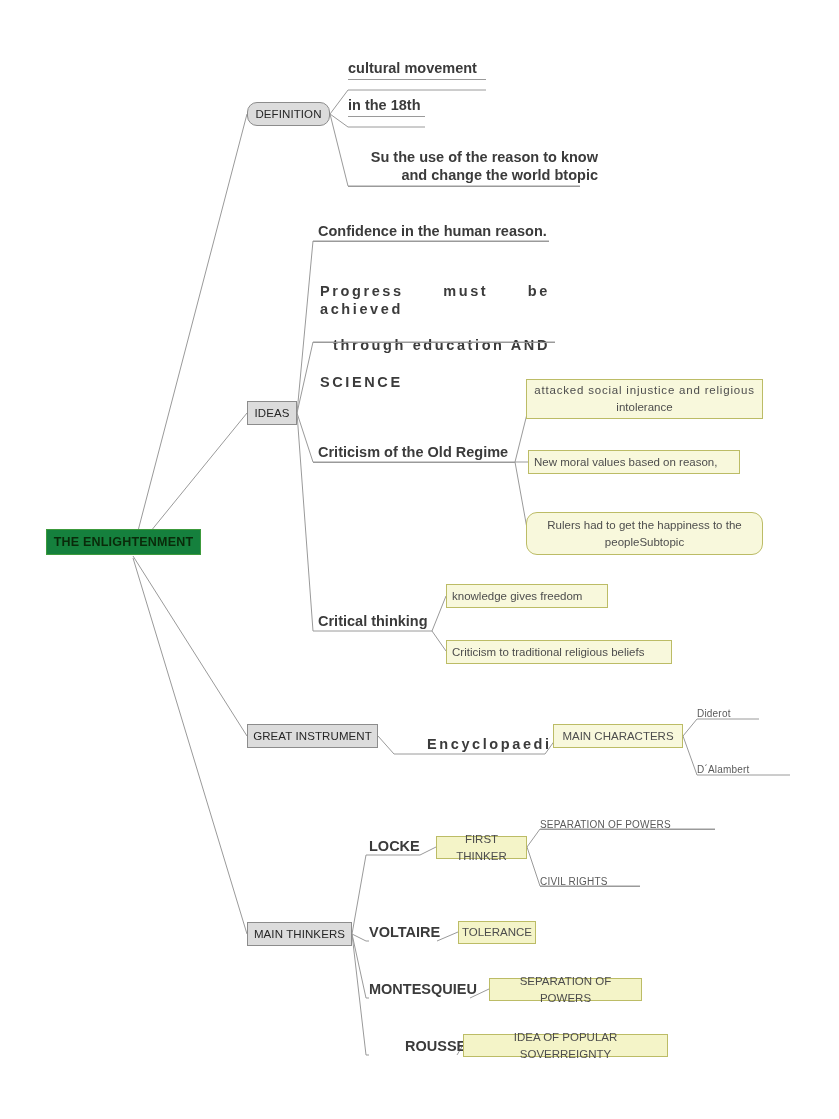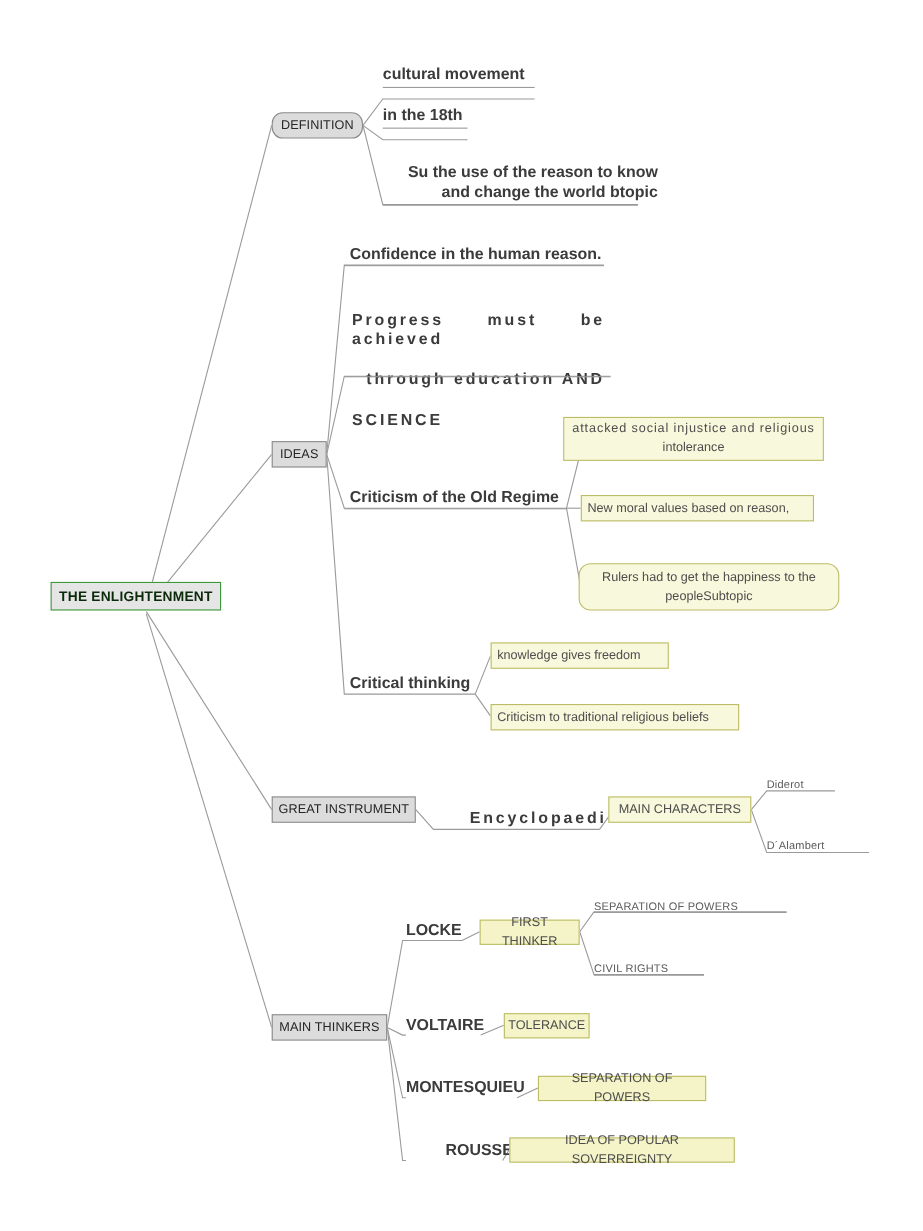--- a/index.html
+++ b/index.html
@@ -20,21 +20,21 @@
     left: 0; top: 0;
     width: 839px; height: 1119px;
     pointer-events: none;
   }
   .node {
     position: absolute;
     box-sizing: border-box;
   }
   
   .root {
-    background: #e5e5e5;
+    background: #15803d;
     border: 1px solid #3c9a3c;
     color: #0a2a0a;
     font-weight: bold;
     font-size: 12.5px;
     letter-spacing: 0.2px;
     display: flex;
     align-items: center;
     justify-content: center;
     text-align: center;
   }
@@ -193,21 +193,21 @@
     <span class="just-line" style="padding-left:13px;">through education AND</span>
     <span>SCIENCE</span>
   </div>
   <div class="underline" style="left:313px; top:342px; width:242px;"></div>
 
   <div class="node topic" style="left:318px; top:437px; width:210px; height:24px;">
     <span>Criticism of the Old Regime</span>
   </div>
   <div class="underline" style="left:313px; top:462px; width:202px;"></div>
 
-  <div class="node yellow" style="left:512px; top:379px; width:237px; height:40px;">
+  <div class="node yellow" style="left:526px; top:379px; width:237px; height:40px;">
     <span style="display:block;">
       <span style="display:block; text-align:justify; letter-spacing:0.8px;">attacked social injustice and religious</span>
       <span style="display:block;">intolerance</span>
     </span>
   </div>
 
   <div class="node yellow" style="left:528px; top:450px; width:212px; height:24px; justify-content:flex-start;">
     <span>New moral values based on reason,</span>
   </div>
 

